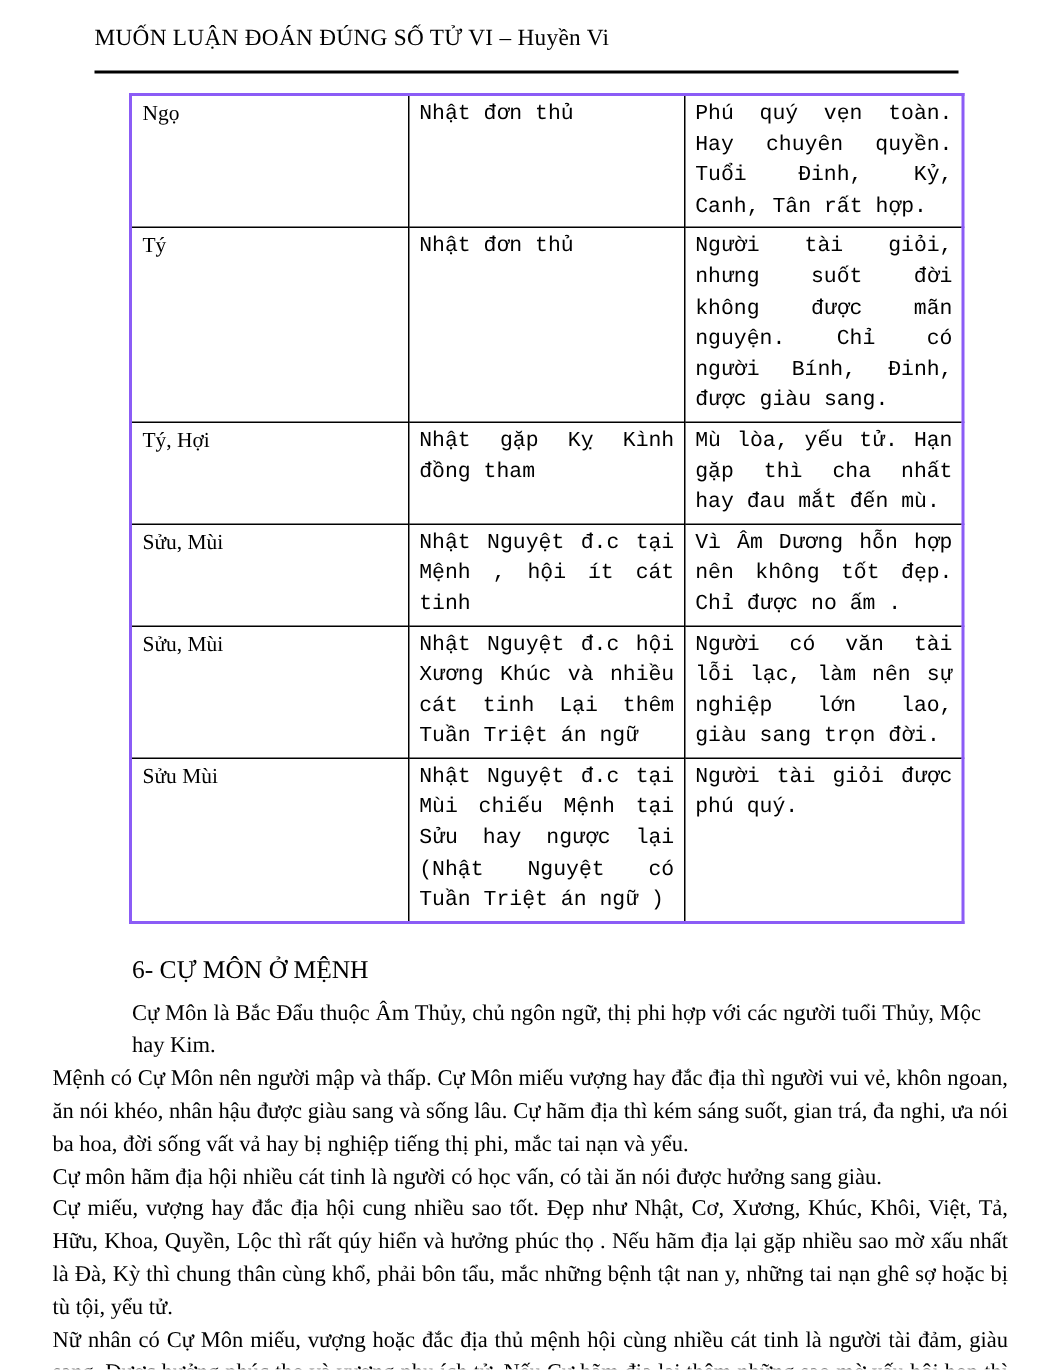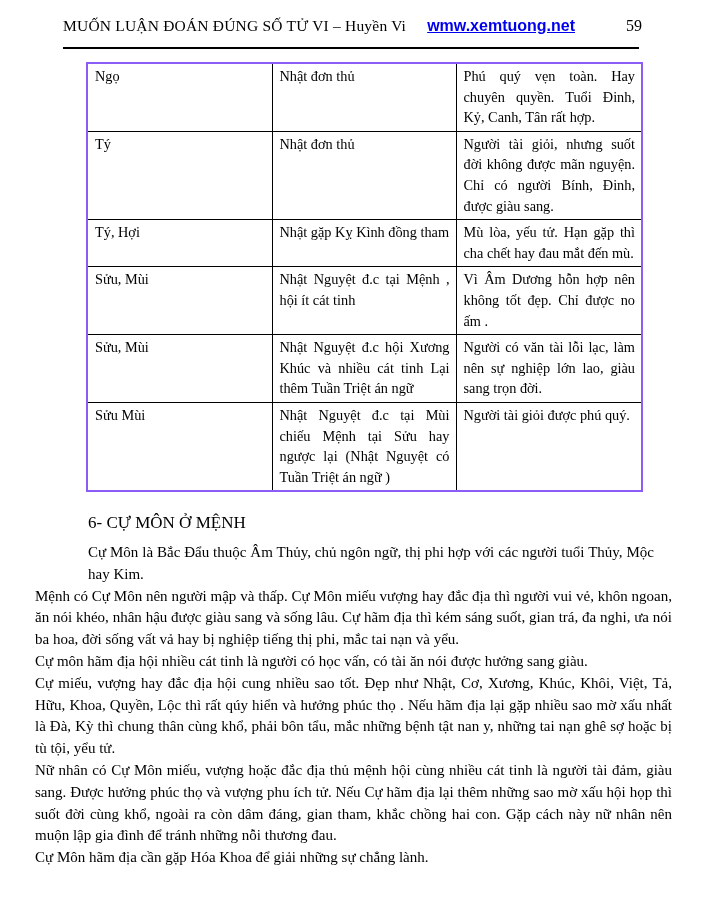--- a/index.html
+++ b/index.html
@@ -11,20 +11,21 @@
     font-family: "Liberation Serif", serif;
     color: #000000;
     overflow: hidden;
     box-sizing: border-box;
     padding-top: 17px;
   }
   .header {
     display: flex;
     align-items: baseline;
     margin: 0 63px 0 63px;
+    flex-direction: column;
   }
   .title {
     font-size: 15.5px;
     letter-spacing: 0.2px;
     white-space: nowrap;
   }
   .header-right {
     margin-left: auto;
     display: flex;
     align-items: baseline;
@@ -54,21 +55,21 @@
     width: 555px;
     border: 2px solid #8b5cf6;
   }
   table.tbl td {
     border: 1px solid #000000;
     vertical-align: top;
     font-size: 14.3px;
     line-height: 20.6px;
     padding: 2px 6px 3px 7px;
   }
-  td.c-sao, td.c-luan { text-align: justify; }
+  td.c-sao, td.c-luan { text-align: justify; font-family: Liberation Mono, monospace; }
   .body-text {
     margin: 0 33px 0 35px;
     font-size: 15px;
     line-height: 21.8px;
     text-align: justify;
   }
   .heading {
     font-size: 17px;
     font-weight: normal;
     margin: 20px 0 8px 53px;
@@ -77,24 +78,20 @@
   p.para { margin: 0; }
   p.indent { margin-left: 53px; margin-right: 18px; }
 </style>
 </head>
 <body>
 
 <div class="page">
 
   <div class="header">
     <span class="title">MUỐN LUẬN ĐOÁN ĐÚNG SỐ TỬ VI – Huyền Vi</span>
-    <span class="header-right">
-      <a href="#" class="site-link">wmw.xemtuong.net</a>
-      <span class="page-num">59</span>
-    </span>
   </div>
 
   <div class="rule"></div>
 
   <table class="tbl">
     <colgroup>
       <col style="width:185px">
       <col style="width:184px">
       <col style="width:186px">
     </colgroup>
@@ -105,21 +102,21 @@
         <td class="c-luan">Phú quý vẹn toàn. Hay chuyên quyền. Tuổi Đinh, Kỷ, Canh, Tân rất hợp.</td>
       </tr>
       <tr>
         <td class="c-cung">Tý</td>
         <td class="c-sao">Nhật đơn thủ</td>
         <td class="c-luan">Người tài giỏi, nhưng suốt đời không được mãn nguyện. Chỉ có người Bính, Đinh, được giàu sang.</td>
       </tr>
       <tr>
         <td class="c-cung">Tý, Hợi</td>
         <td class="c-sao">Nhật gặp Kỵ Kình đồng tham</td>
-        <td class="c-luan">Mù lòa, yếu tử. Hạn gặp thì cha chết hay đau mắt đến mù.</td>
+        <td class="c-luan">Mù lòa, yếu tử. Hạn gặp thì cha nhất hay đau mắt đến mù.</td>
       </tr>
       <tr>
         <td class="c-cung">Sửu, Mùi</td>
         <td class="c-sao">Nhật Nguyệt đ.c tại Mệnh , hội ít cát tinh</td>
         <td class="c-luan">Vì Âm Dương hỗn hợp nên không tốt đẹp. Chỉ được no ấm .</td>
       </tr>
       <tr>
         <td class="c-cung">Sửu, Mùi</td>
         <td class="c-sao">Nhật Nguyệt đ.c hội Xương Khúc và nhiều cát tinh Lại thêm Tuần Triệt án ngữ</td>
         <td class="c-luan">Người có văn tài lỗi lạc, làm nên sự nghiệp lớn lao, giàu sang trọn đời.</td>

